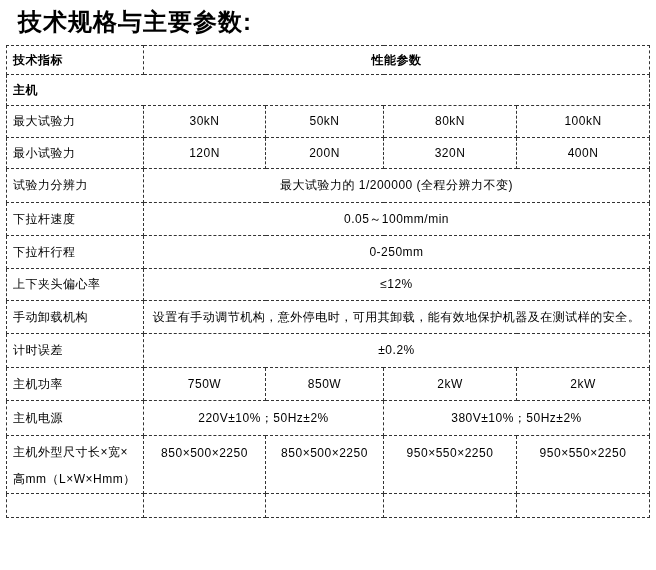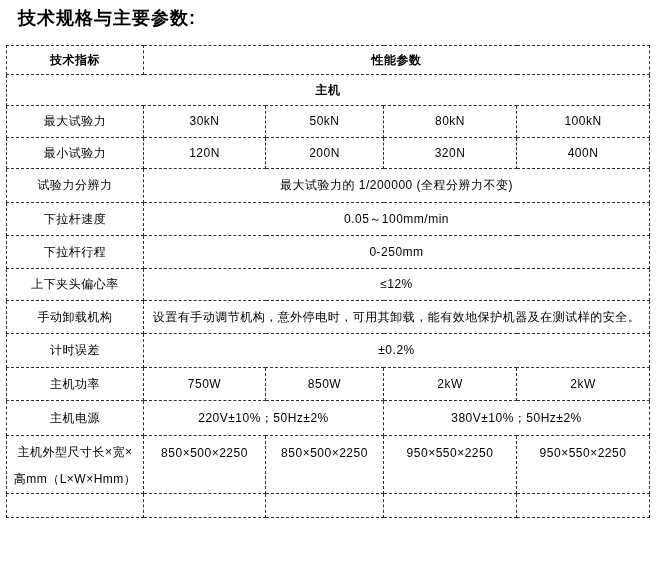--- a/index.html
+++ b/index.html
@@ -2,33 +2,33 @@
 <html><head>
 <meta charset="utf-8">
 <style>
   html,body{margin:0;padding:0;background:#ffffff;}
   .screen{
     position:relative;width:656px;height:570px;overflow:hidden;background:#ffffff;
     font-family:"Liberation Sans",sans-serif;color:#000;
   }
   .page-title{
     position:absolute;left:18px;top:6px;
-    font-size:18px;font-weight:bold;letter-spacing:1px;white-space:nowrap;
+    font-size:24px;font-weight:bold;letter-spacing:1px;white-space:nowrap;
   }
   table.spec{
     position:absolute;left:6px;top:45px;width:643px;
     border-collapse:collapse;table-layout:fixed;
   }
   table.spec td{
     border:1px dashed #333;
     font-size:12px;line-height:1.25;
     padding:0 6px;vertical-align:middle;
     overflow:hidden;
   }
-  td.lbl{text-align:center;padding-left:7px;letter-spacing:0.5px;}
+  td.lbl{text-align:left;padding-left:7px;letter-spacing:0.5px;}
   td.val{text-align:center;letter-spacing:0.5px;}
   td.val-left{text-align:center;padding-left:6px;letter-spacing:0.5px;}
   .bold{font-weight:bold;}
   tr.r1{height:29px;} tr.r2{height:31px;} tr.r3{height:35px;}
   tr.r4{height:32px;} tr.r5{height:31px;} tr.r6{height:35px;}
   tr.r7{height:34px;} tr.r8{height:33px;} tr.r9{height:33px;}
   tr.r10{height:32px;} tr.r11{height:33px;} tr.r12{height:34px;}
   tr.r13{height:33px;} tr.r14{height:35px;} tr.r15{height:58px;}
   tr.r16{height:24px;}
   tr.r15 td{vertical-align:top;}

